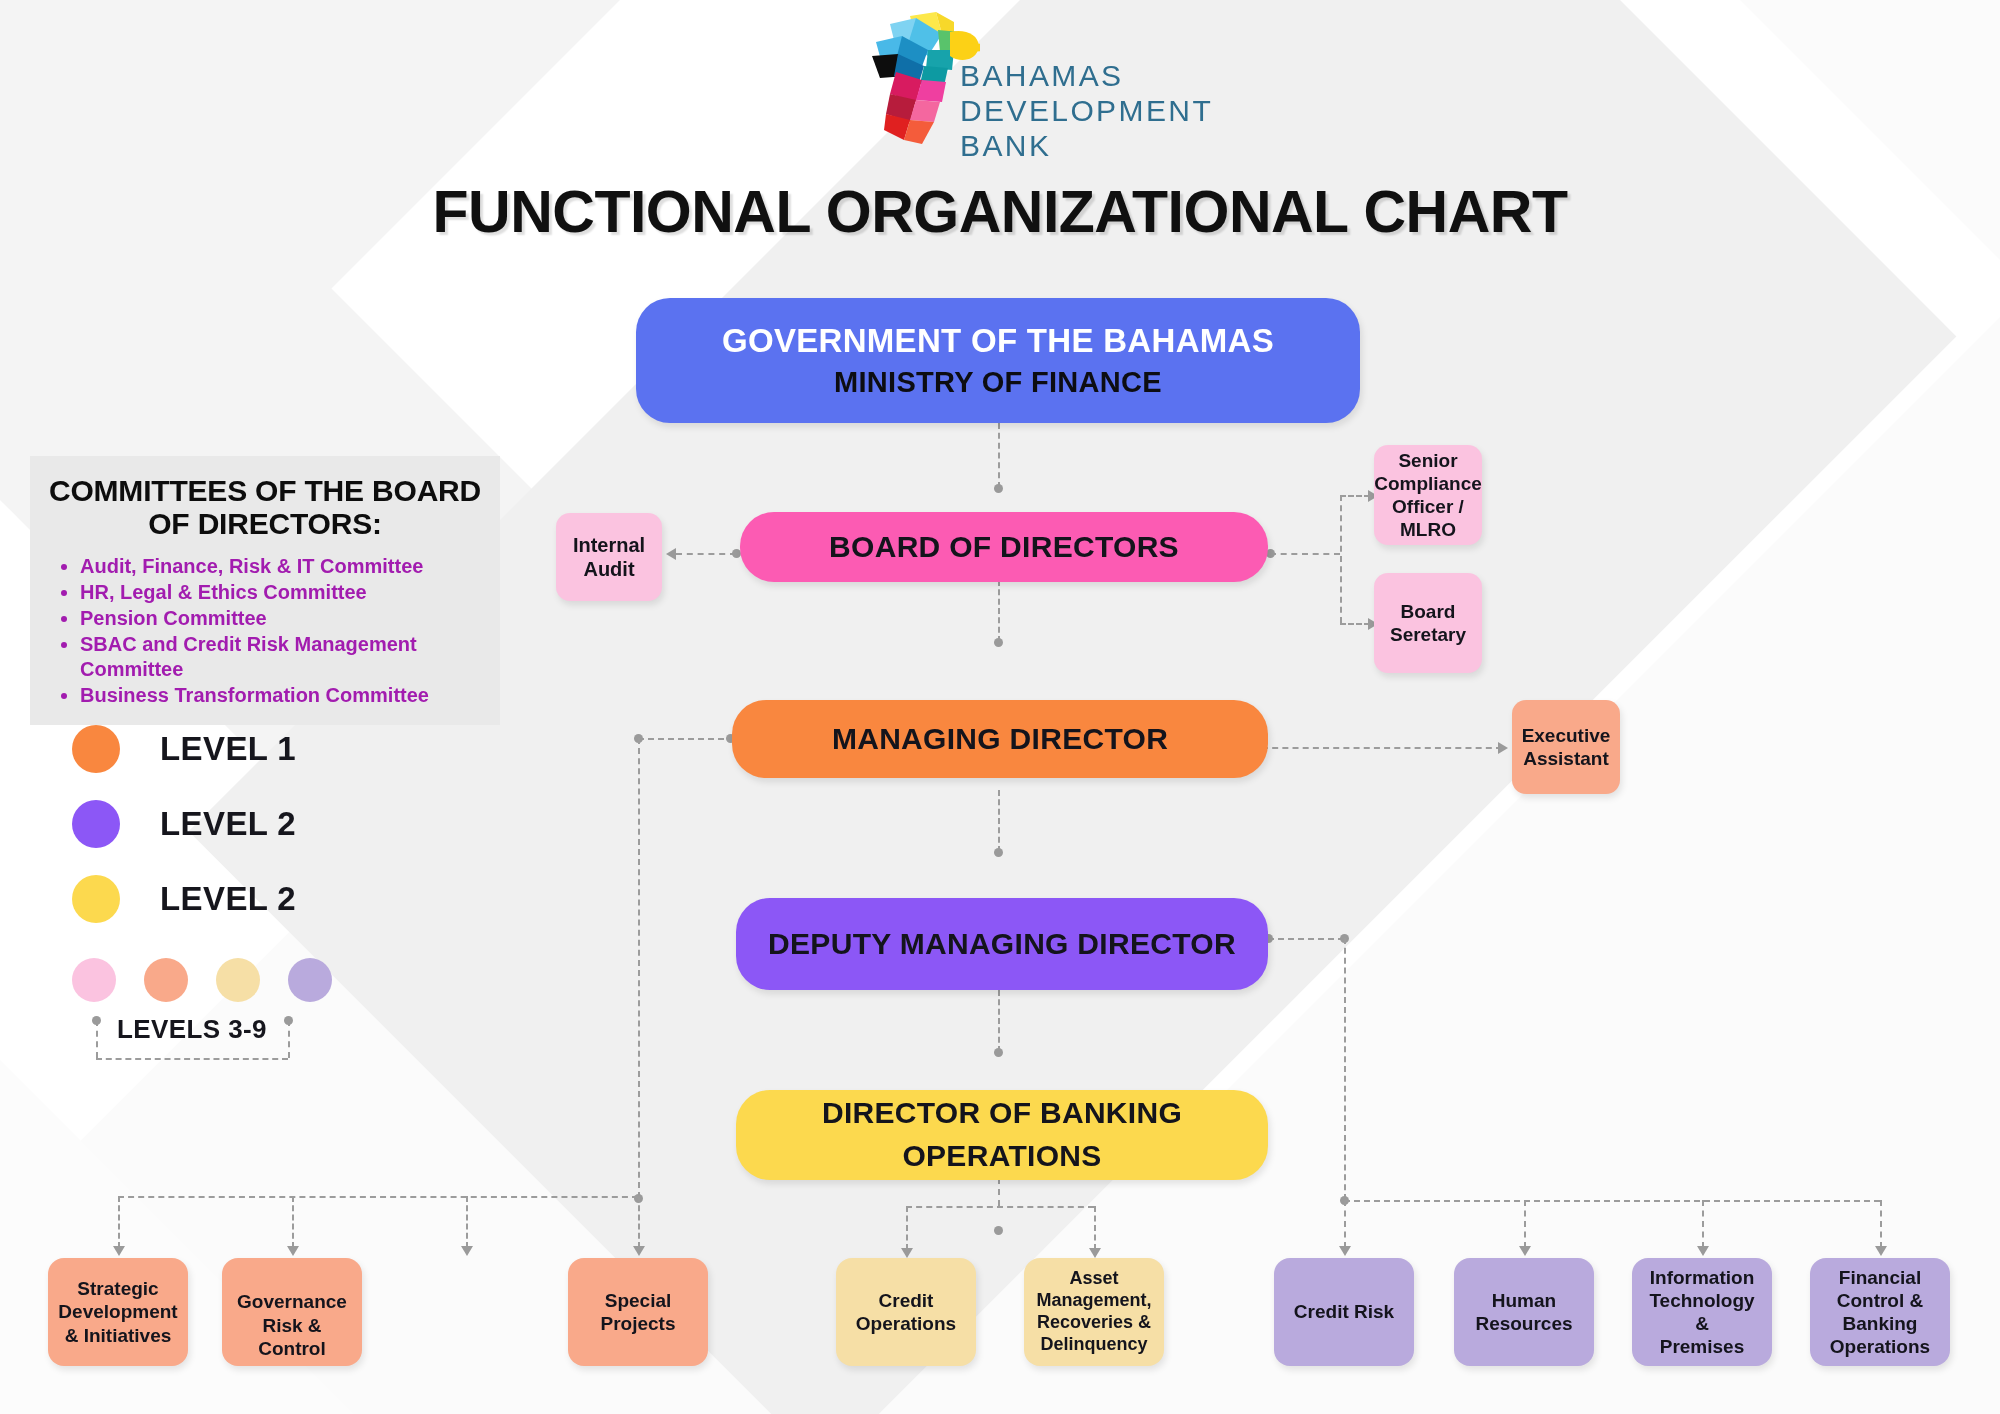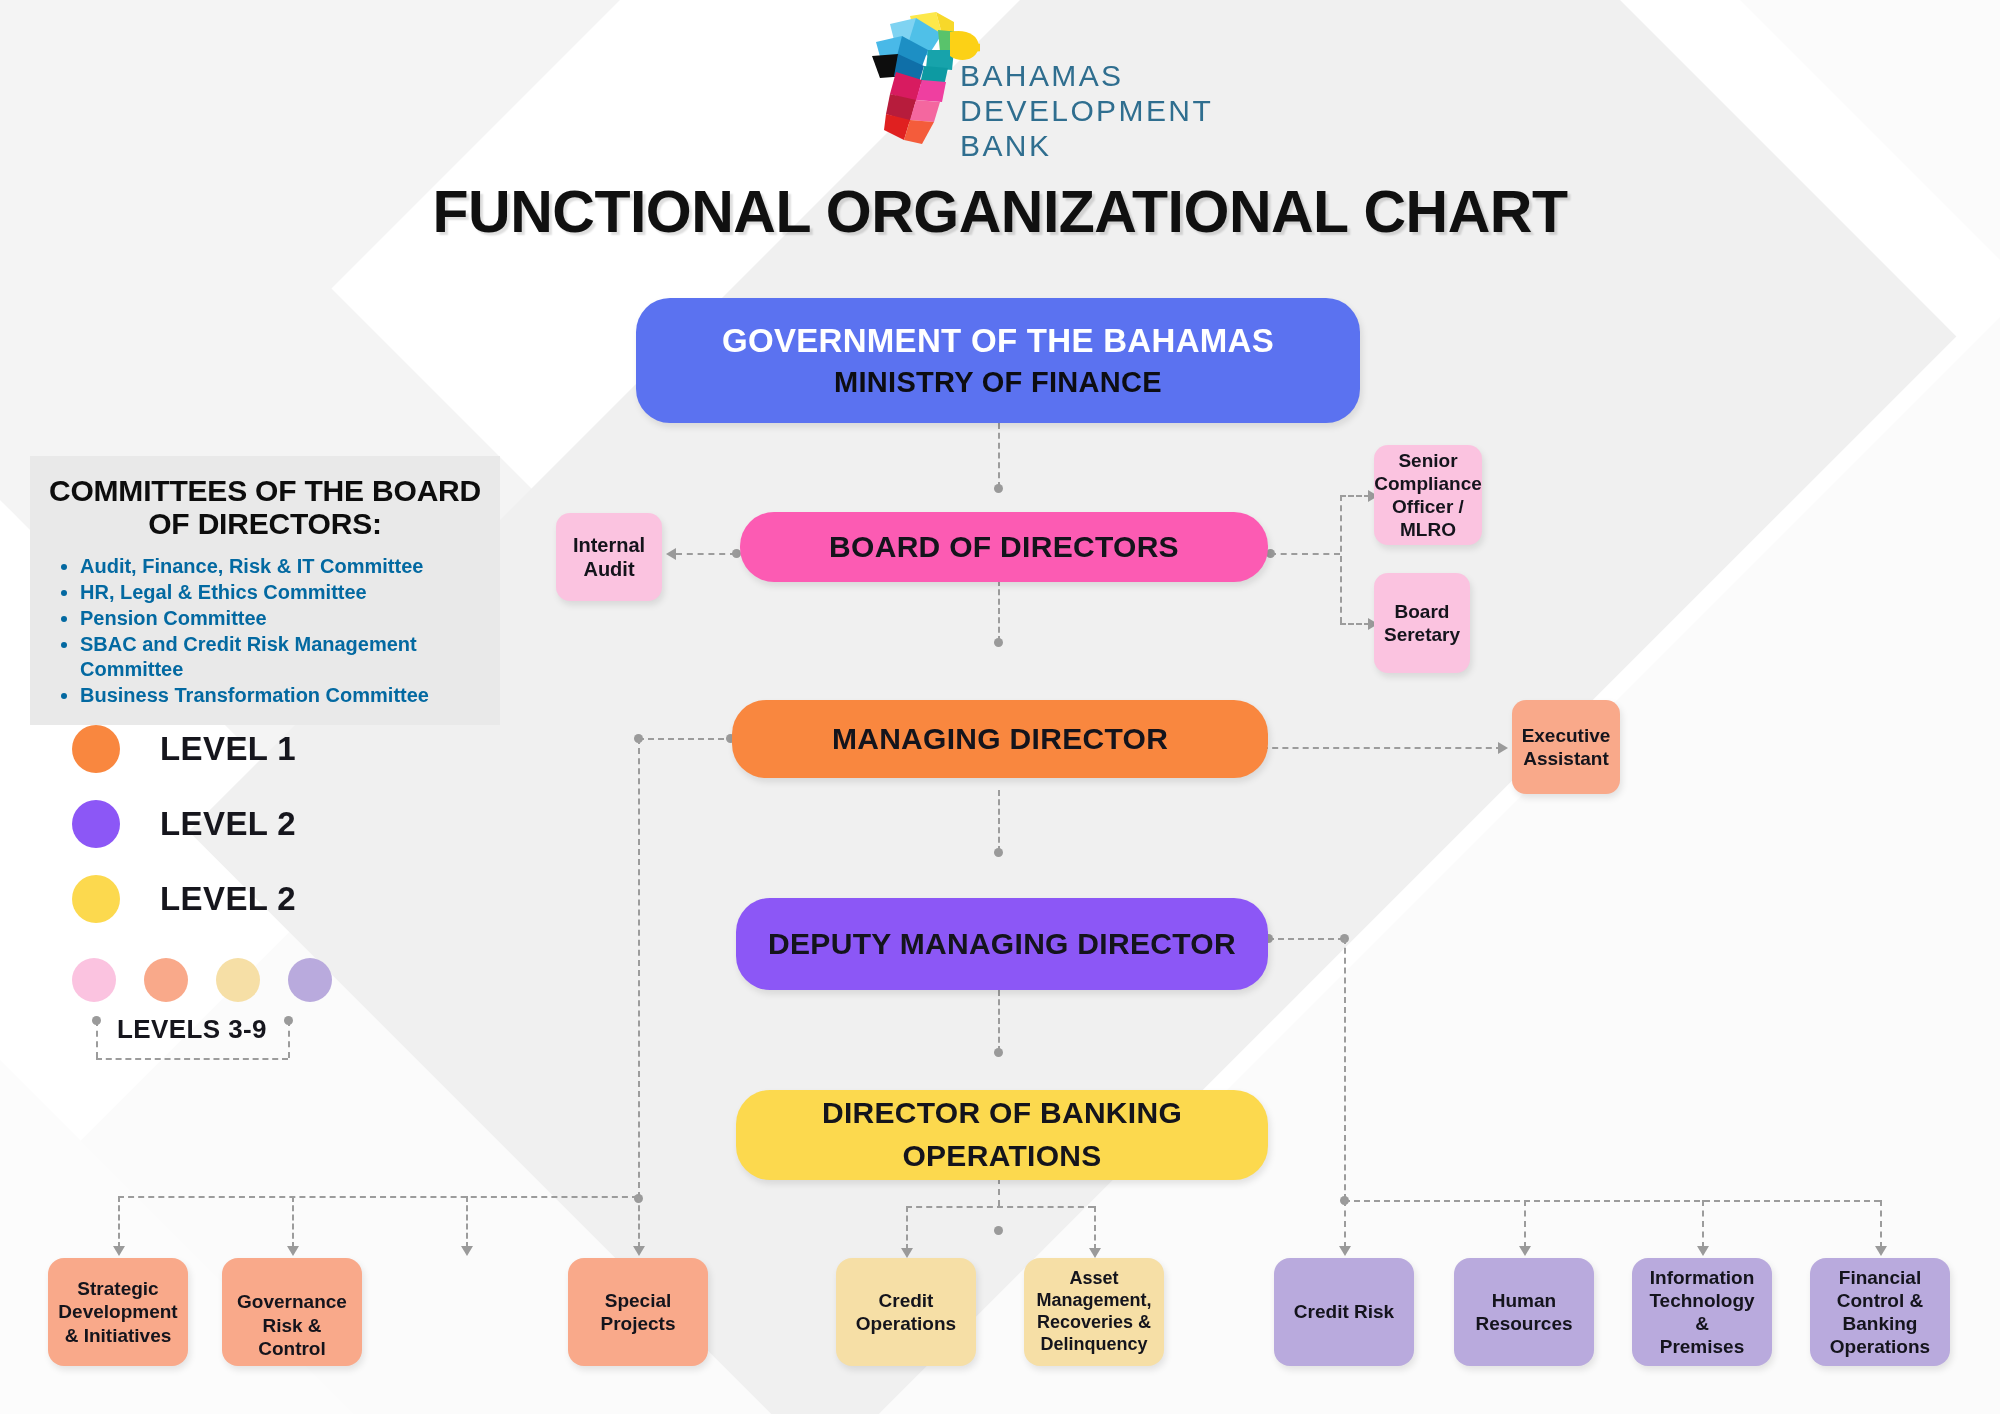--- a/index.html
+++ b/index.html
@@ -40,21 +40,21 @@
     box-sizing:border-box;line-height:1.22;}
   .node.wide{border-radius:34px;}
   .node.small{border-radius:16px;font-size:20px;padding:6px 8px;}
 
   
   .committees{position:absolute;left:30px;top:456px;width:470px;
     background:#e9e9e9;padding:18px 16px 16px 16px;box-sizing:border-box;}
   .committees h2{margin:0 0 14px 0;font-size:30px;line-height:33px;text-align:center;
     font-weight:bold;color:#0d0d0d;letter-spacing:-0.2px;}
   .committees ul{margin:0;padding:0 0 0 34px;list-style:disc;}
-  .committees li{font-size:20px;font-weight:bold;color:#0369a1;line-height:25px;margin-bottom:1px;}
+  .committees li{font-size:20px;font-weight:bold;color:#a21caf;line-height:25px;margin-bottom:1px;}
 
   
   .legend-row{position:absolute;display:flex;align-items:center;}
   .legend-dot{width:48px;height:48px;border-radius:50%;}
   .legend-label{margin-left:40px;font-size:33px;font-weight:bold;color:#16161d;letter-spacing:0.4px;}
   .legend-small-dot{width:44px;height:44px;border-radius:50%;margin-right:28px;}
   .levels39{position:absolute;left:110px;top:1014px;font-size:26px;font-weight:bold;color:#16161d;letter-spacing:0.4px;margin-left:7px;}
 
   
   .ln{position:absolute;background:transparent;}
@@ -232,21 +232,21 @@
     <div>Audit</div>
   </div>
 
   <div class="node small" style="left:1374px;top:445px;width:108px;height:100px;background:#fbc3e0;flex-direction:column;border-radius:14px;font-size:19px;">
     <div>Senior</div>
     <div>Compliance</div>
     <div>Officer /</div>
     <div>MLRO</div>
   </div>
 
-  <div class="node small" style="left:1374px;top:573px;width:96px;height:100px;background:#fbc3e0;flex-direction:column;border-radius:14px;font-size:19px;">
+  <div class="node small" style="left:1374px;top:573px;width:108px;height:100px;background:#fbc3e0;flex-direction:column;border-radius:14px;font-size:19px;">
     <div>Board</div>
     <div>Seretary</div>
   </div>
 
   <div class="node wide" style="left:732px;top:700px;width:536px;height:78px;background:#f9873f;font-size:30px;letter-spacing:0.3px;">MANAGING DIRECTOR</div>
 
   <div class="node small" style="left:1512px;top:700px;width:108px;height:94px;background:#f9a98a;flex-direction:column;border-radius:14px;font-size:19px;">
     <div>Executive</div>
     <div>Assistant</div>
   </div>

